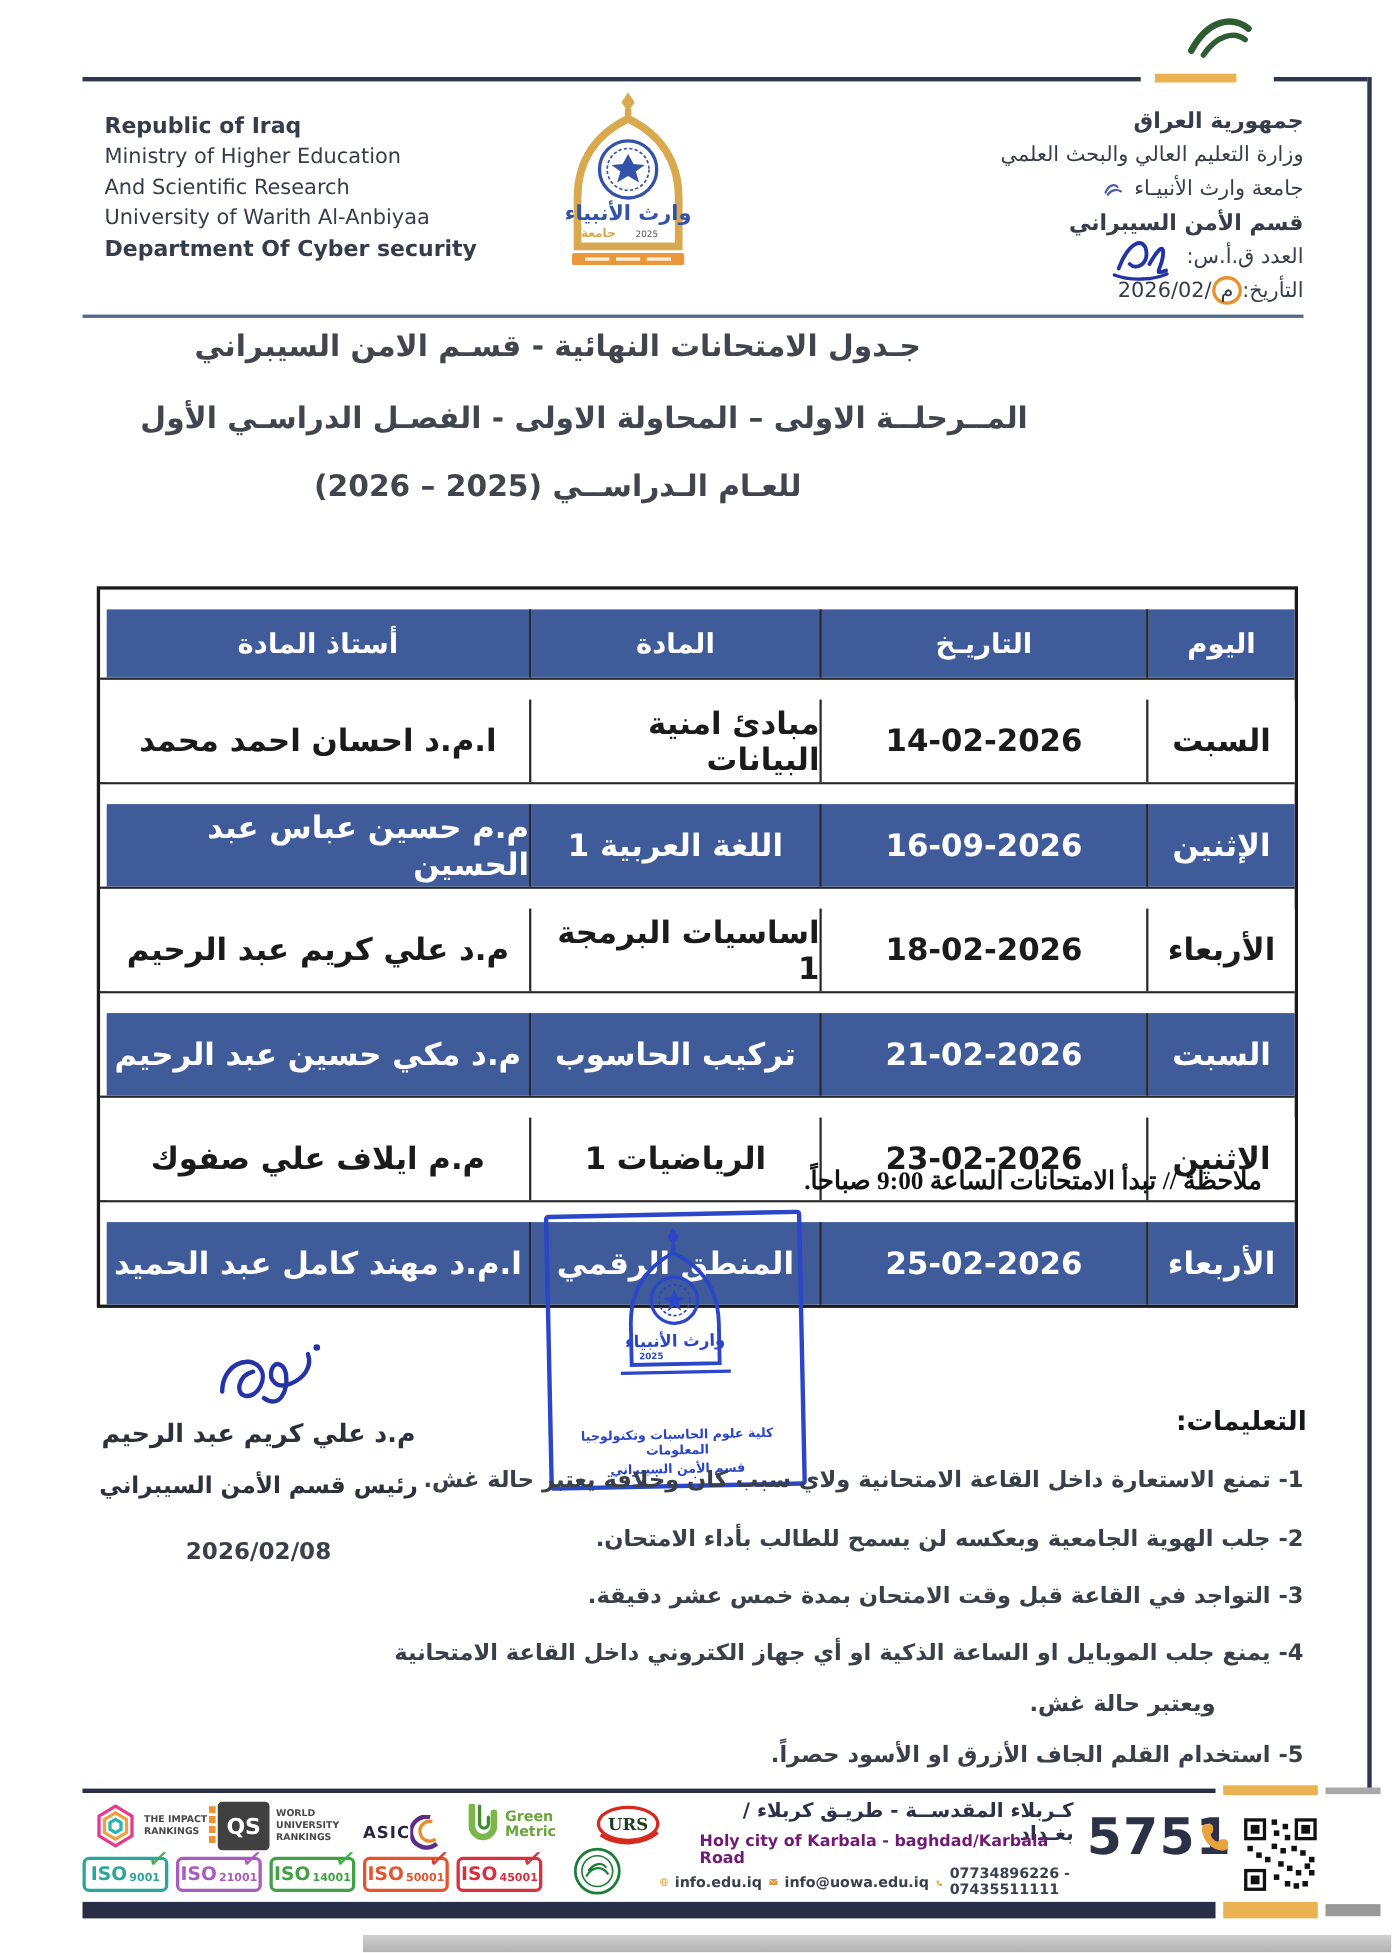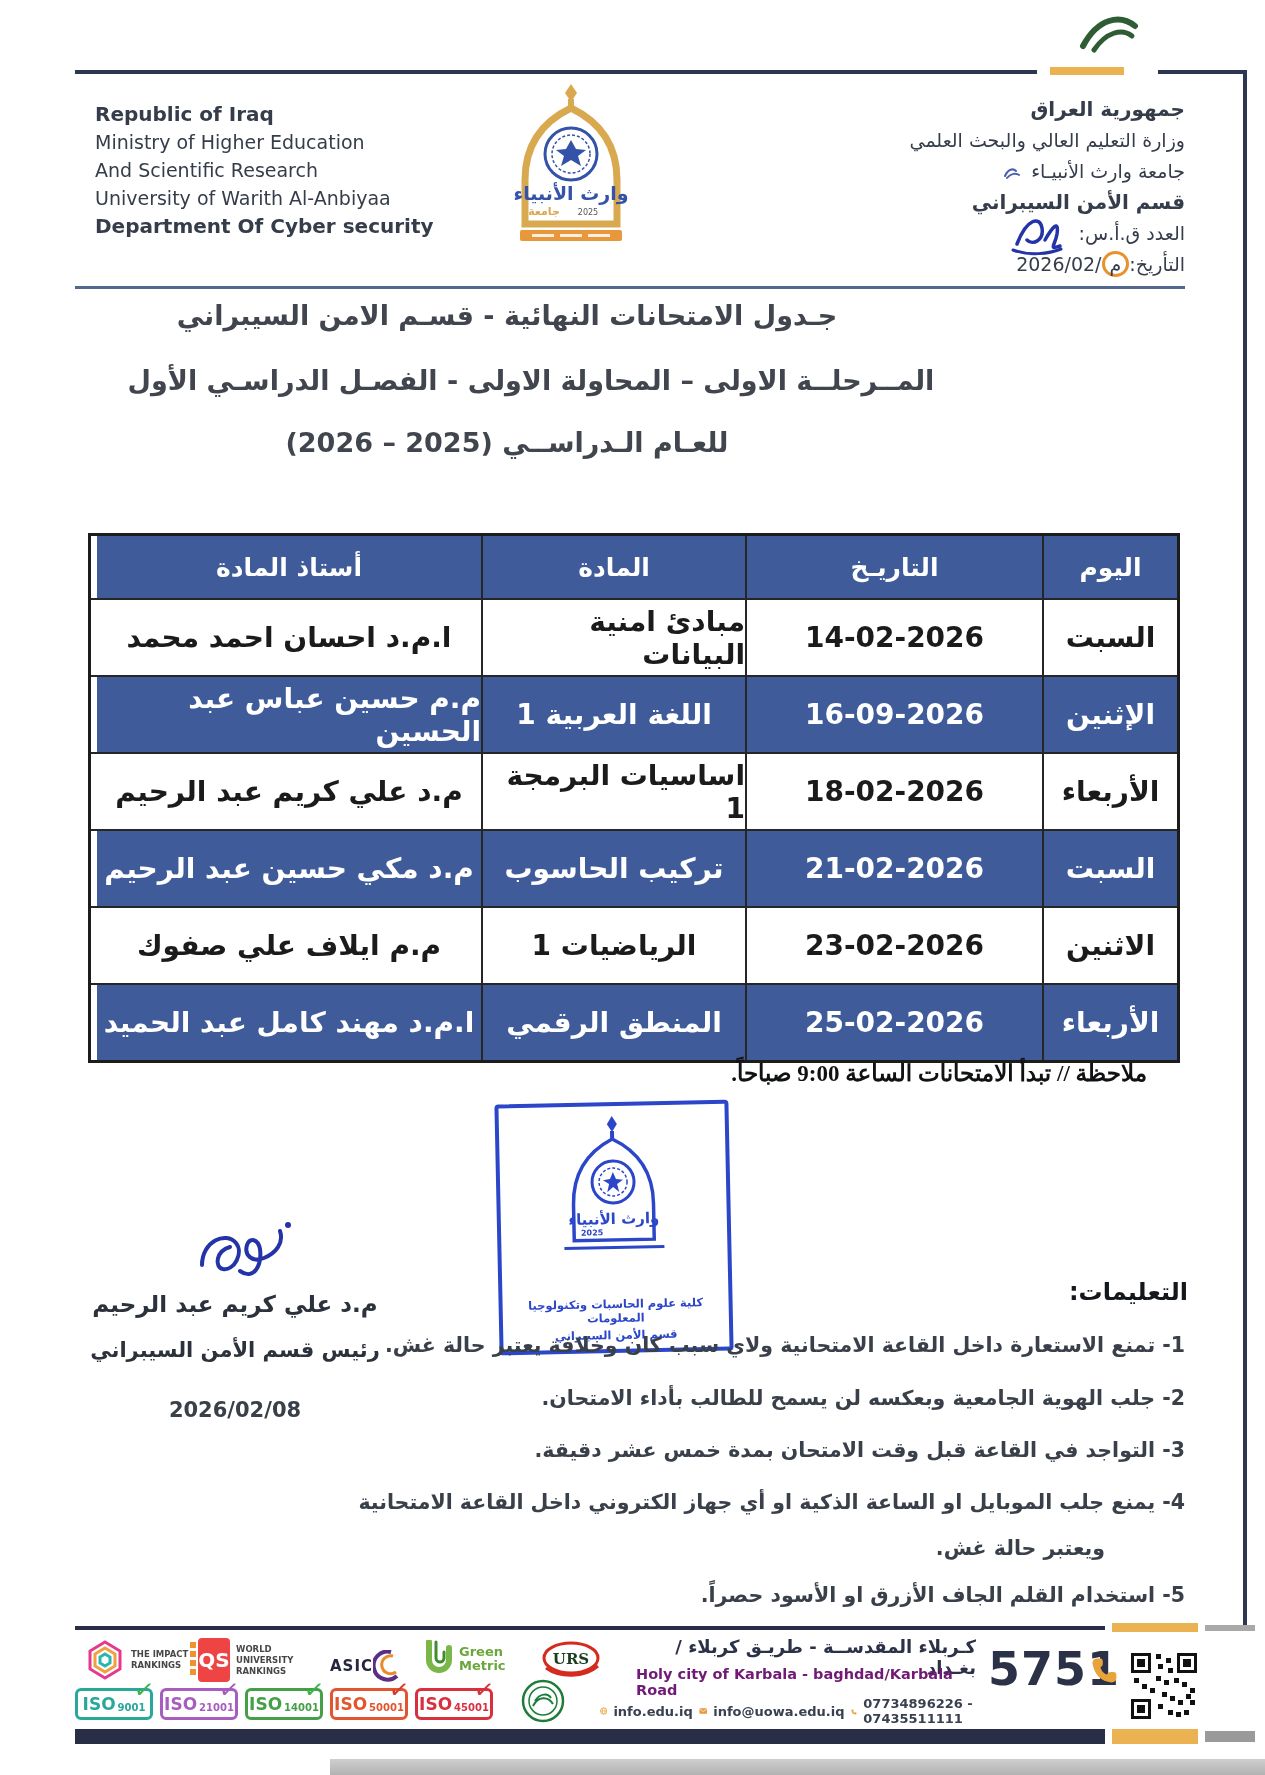--- a/index.html
+++ b/index.html
@@ -30,21 +30,21 @@
   
   .title{position:absolute;left:0;width:1014px;text-align:center;direction:rtl;
          font-weight:bold;color:#41464e;font-size:27px;}
   .t1{top:300px;} .t2{top:365px;margin-left:24px;} .t3{top:427px;}
 
   
   .exam-table{position:absolute;left:88px;top:533px;width:1092px;direction:rtl;
               border:3px solid #1c1c1c;box-sizing:border-box;}
   .tr{display:grid;grid-template-columns:133px 297px 264px 386px;}
   .tr:not(:last-child){border-bottom:2px solid #262626;}
-  .cell{display:flex;align-items:center;justify-content:center;direction:rtl;}
+  .cell{display:flex;align-items:center;justify-content:center;direction:rtl;margin-top:18px;}
   .cell:not(:first-child){border-inline-start:2px solid #262626;}
   .th-row .cell{height:62px;background:#3f5b99;color:#fff;font-weight:bold;font-size:25px;}
   .dr .cell{height:75px;font-size:28px;font-weight:bold;color:#1b1b1b;background:#fff;}
   .dr.hl .cell{background:#3f5b99;color:#fff;}
 
   
   .note{position:absolute;right:118px;top:1060px;direction:rtl;font-size:23px;
         font-weight:bold;color:#101214;font-family:Liberation Serif, serif;}
 
   
@@ -76,21 +76,21 @@
   .f-line{position:absolute;left:75px;top:1626px;width:1030px;height:4px;background:#272e45;}
   .f-line-gold{position:absolute;left:1112px;top:1623px;width:86px;height:9px;background:#eab251;}
   .f-line-gray{position:absolute;left:1205px;top:1625px;width:50px;height:6px;background:#a9a9a9;}
   .f-bar{position:absolute;left:75px;top:1729px;width:1030px;height:15px;background:#272e45;}
   .f-bar-gold{position:absolute;left:1112px;top:1729px;width:86px;height:15px;background:#eab251;}
   .f-bar-gray{position:absolute;left:1205px;top:1731px;width:50px;height:11px;background:#9a9a9a;}
 
   .lg-impact{position:absolute;left:85px;top:1640px;display:flex;align-items:center;gap:6px;}
   .lg-txt{font-size:8.5px;font-weight:bold;color:#474747;line-height:11px;}
   .lg-qs{position:absolute;left:198px;top:1638px;display:flex;align-items:center;gap:6px;}
-  .qs-box{position:relative;width:32px;height:44px;background:#ef4444;border-radius:4px;
+  .qs-box{position:relative;width:47px;height:44px;background:#404040;border-radius:4px;
           display:flex;align-items:center;justify-content:center;color:#fff;
           font-size:20px;font-weight:bold;}
   .qs-dots{position:absolute;left:-8px;top:4px;width:6px;height:36px;
            background:repeating-linear-gradient(#f0932f 0 6px,#fff 6px 9px);}
   .lg-asic{position:absolute;left:330px;top:1650px;display:flex;align-items:center;
            font-size:15px;font-weight:bold;color:#262640;letter-spacing:1px;}
   .lg-gm{position:absolute;left:423px;top:1640px;display:flex;align-items:center;gap:4px;}
   .gm-txt{font-size:13px;font-weight:bold;color:#6aa63c;line-height:14px;}
   .gm-sub{font-size:5px;color:#888;font-weight:normal;}
   .lg-urs{position:absolute;left:540px;top:1638px;}

